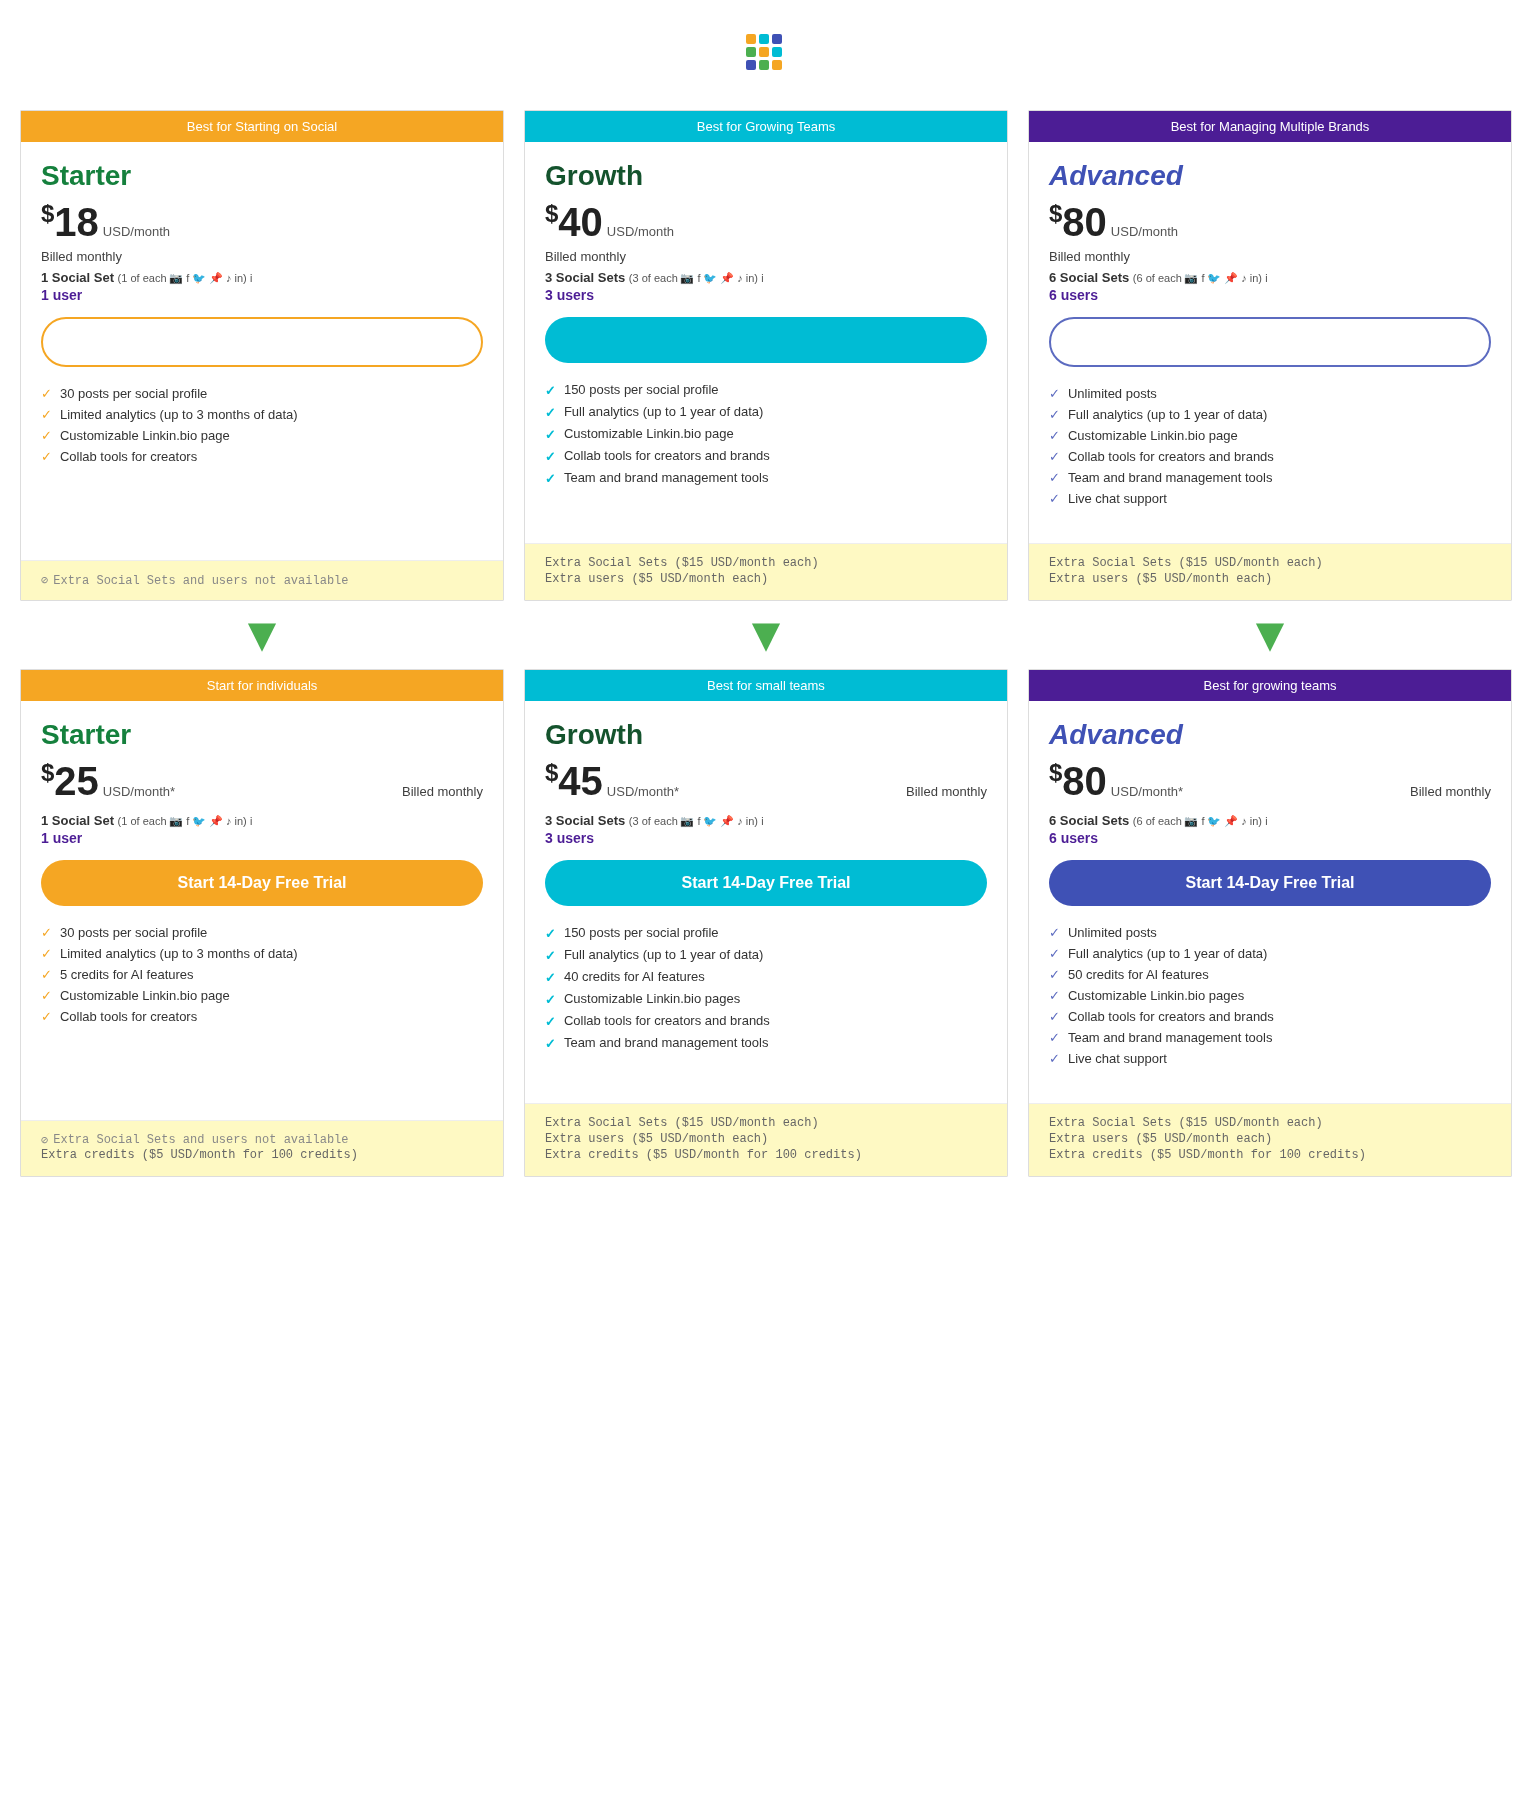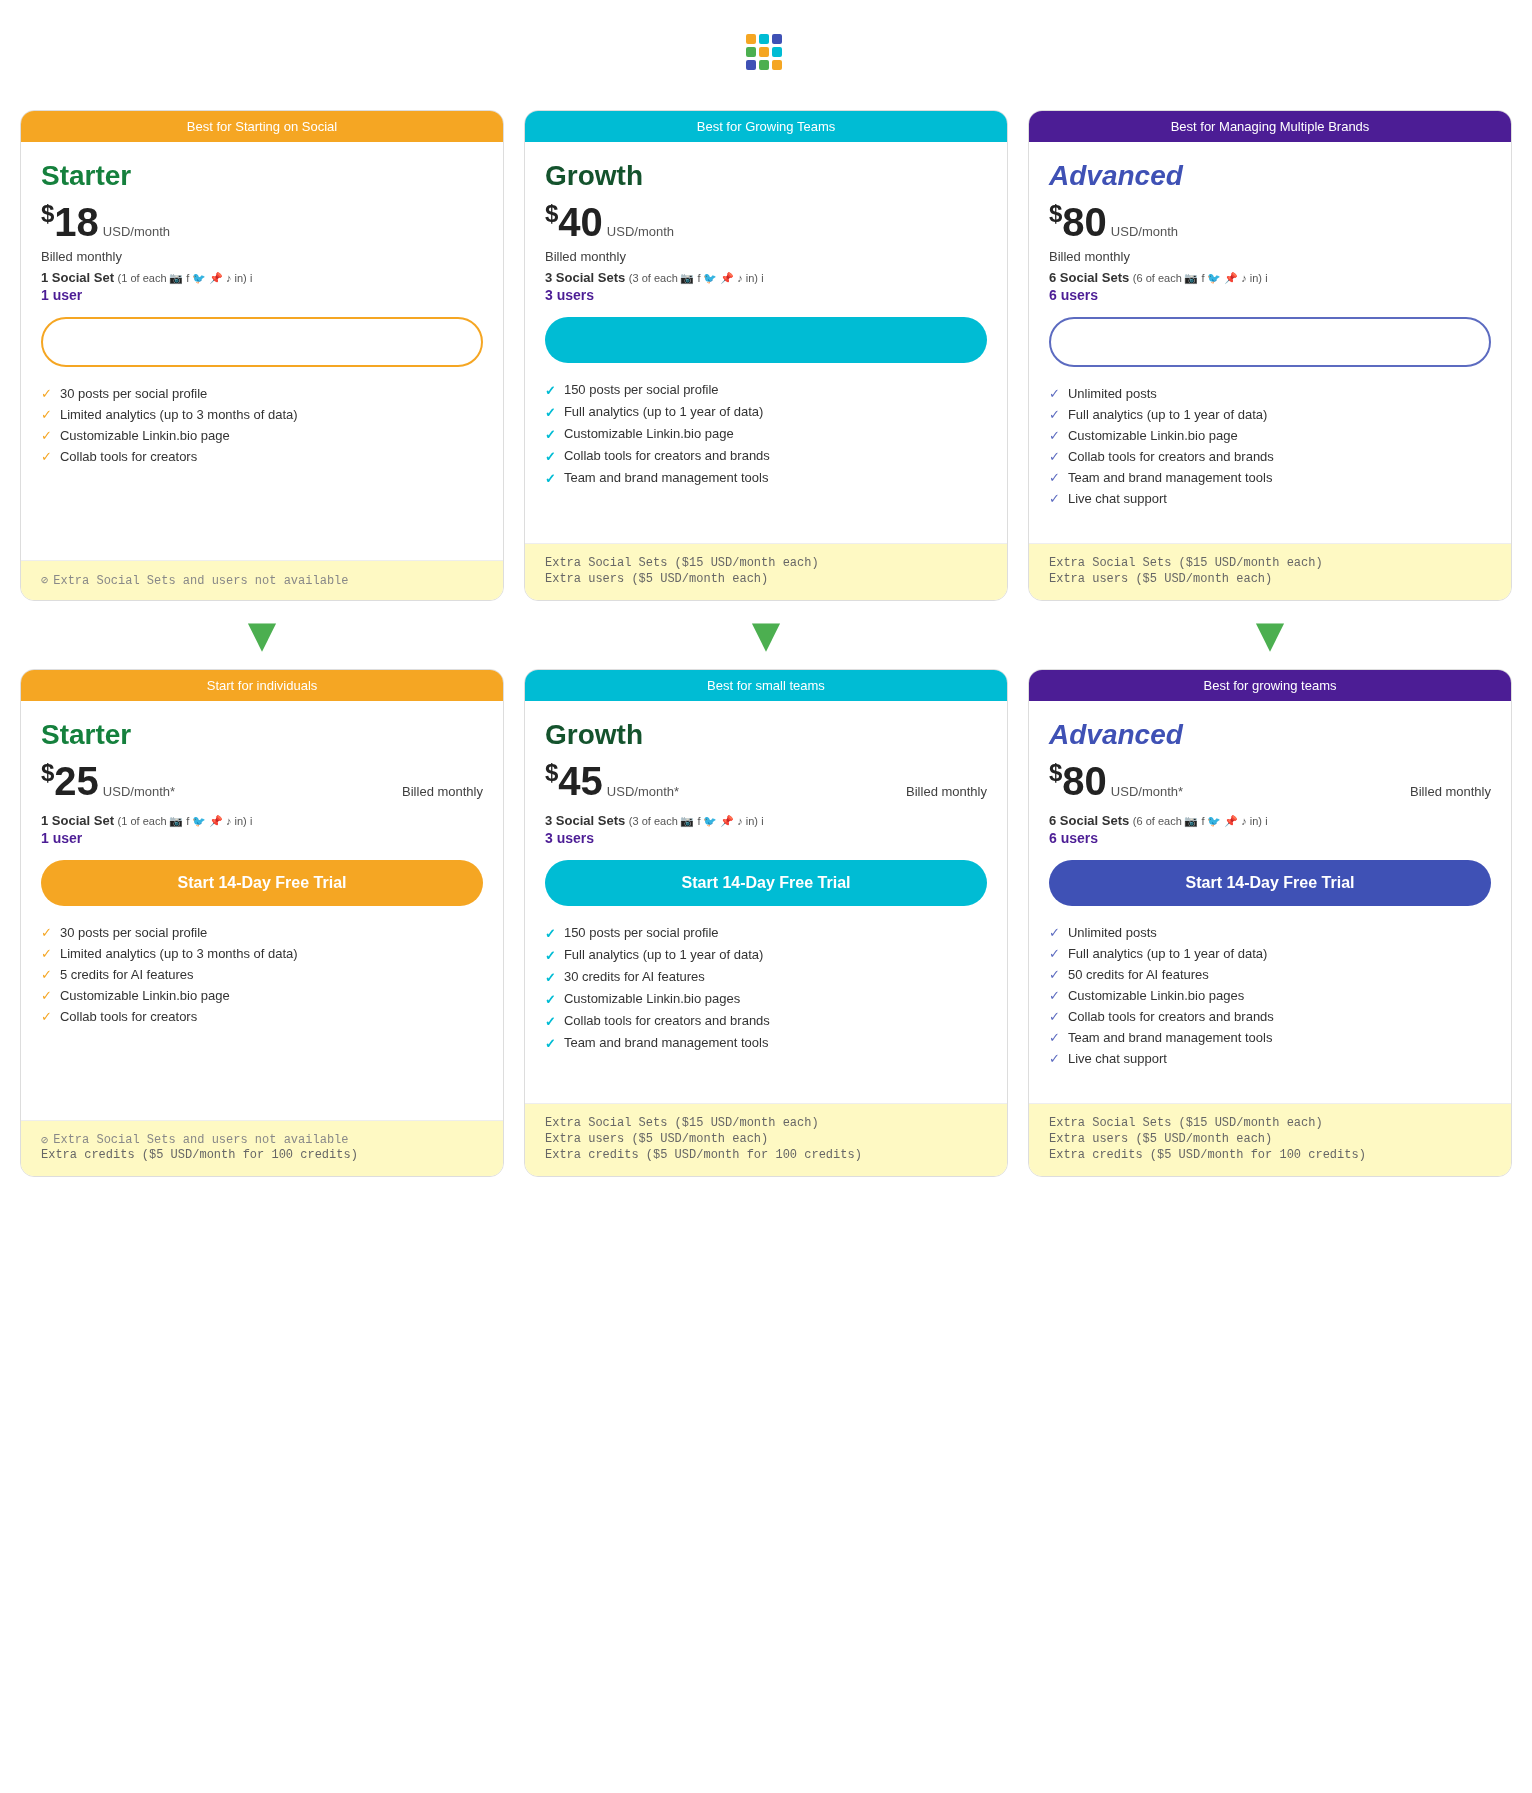--- a/index.html
+++ b/index.html
@@ -56,21 +56,21 @@
     .arrow-down {
       display: inline-block;
       color: #4CAF50;
       font-size: 48px;
       line-height: 1;
     }
 
     
     .card {
       border: 1px solid #ddd;
-      border-radius: 14px;
+      border-radius: 1px;
       overflow: hidden;
       display: flex;
       flex-direction: column;
       justify-content: space-between;
     }
 
     .card-badge {
       padding: 8px 12px;
       text-align: center;
       font-size: 13px;
@@ -480,21 +480,21 @@
             <span>150 posts per social profile</span>
           </li>
 
           <li>
             <span class="check-icon">✓</span>
             <span>Full analytics (up to 1 year of data)</span>
           </li>
 
           <li>
             <span class="check-icon">✓</span>
-            <span>30 credits for AI features</span>
+            <span>40 credits for AI features</span>
           </li>
 
           <li>
             <span class="check-icon">✓</span>
             <span>Customizable Linkin.bio pages</span>
           </li>
 
           <li>
             <span class="check-icon">✓</span>
             <span>Collab tools for creators and brands</span>

